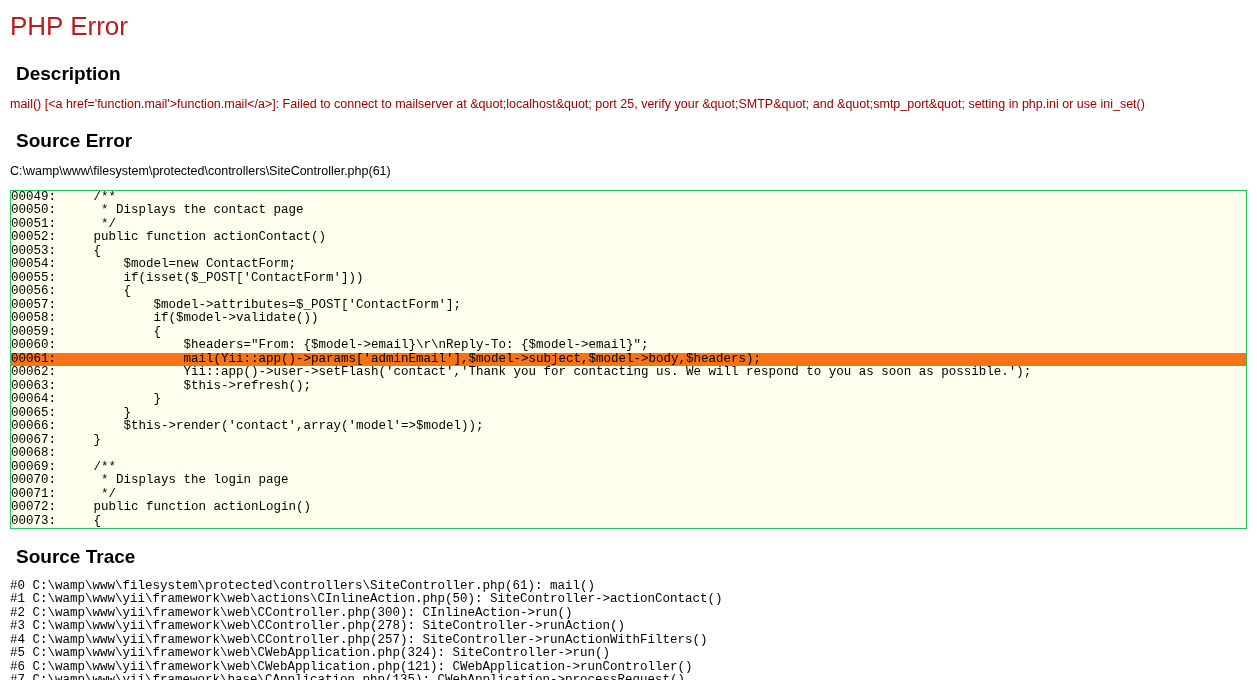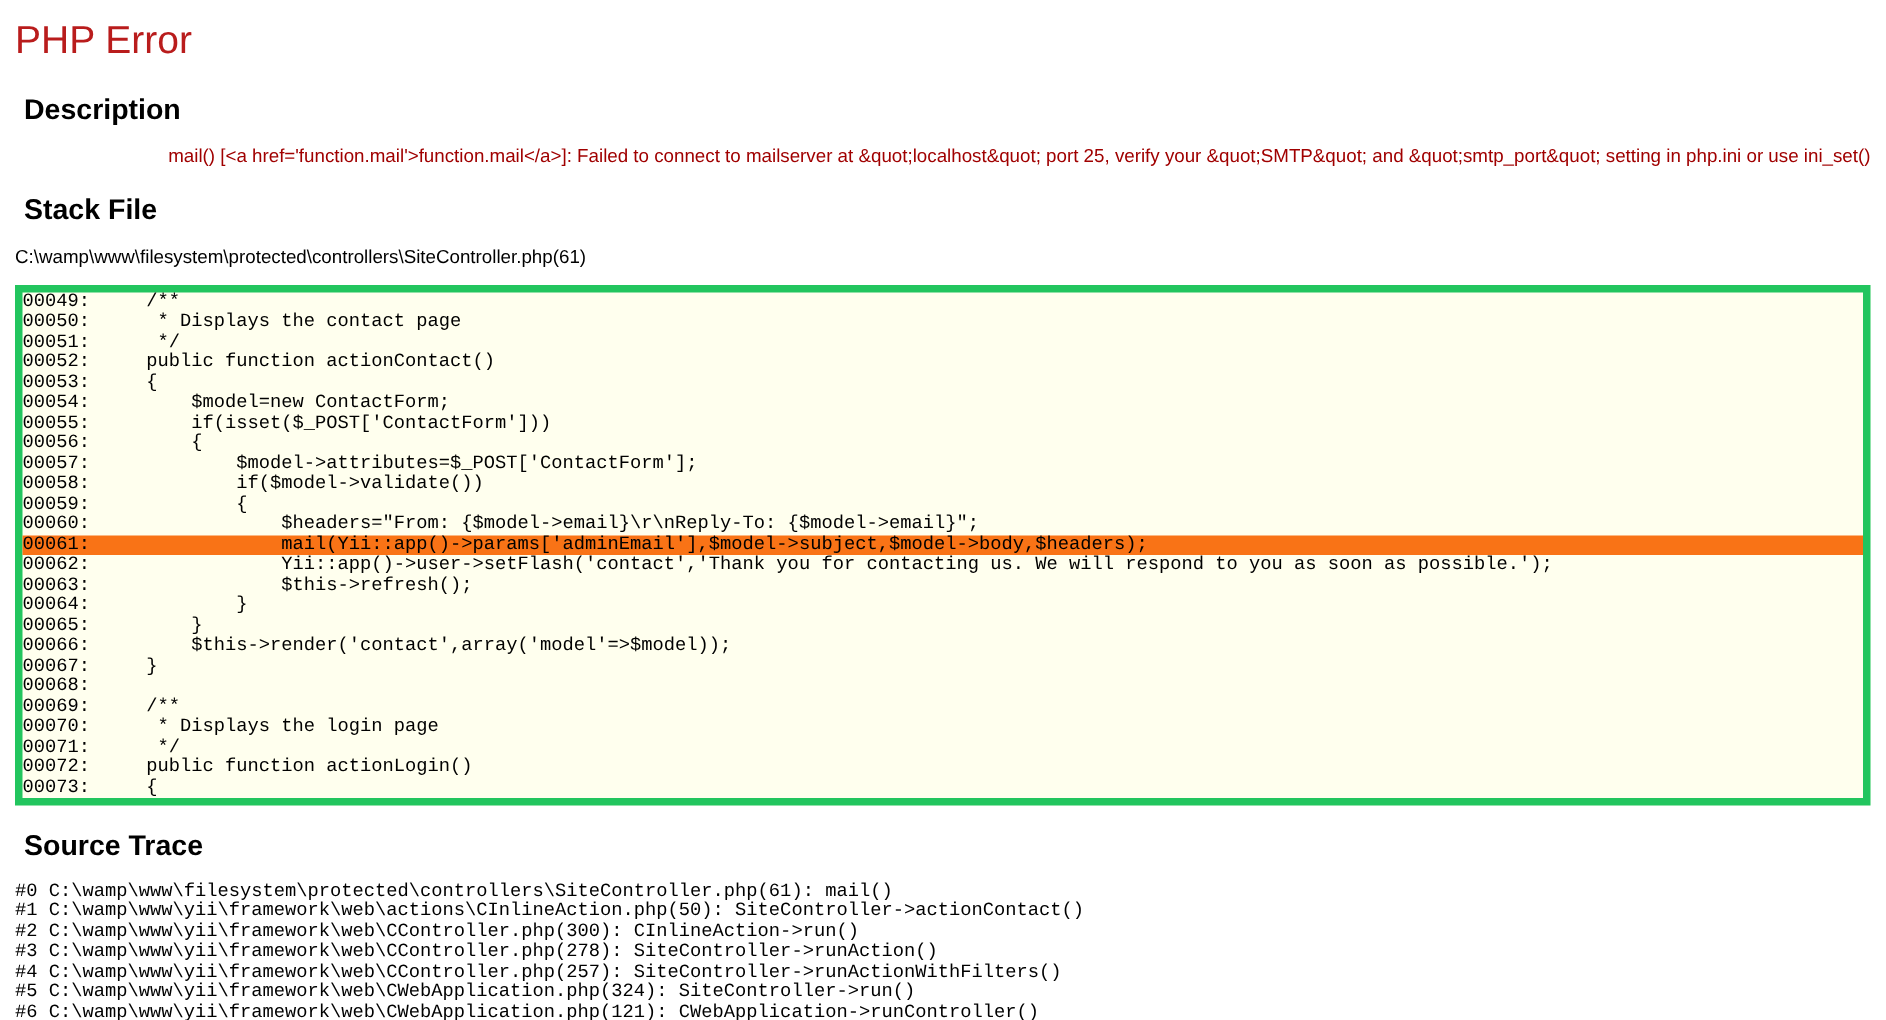--- a/index.html
+++ b/index.html
@@ -23,32 +23,31 @@
     font-size: 19px;
     font-weight: bold;
     margin: 16px 0 10px 6px;
     color: #000;
   }
   .errormessage {
     color: #a00000;
     font-family: Verdana, Geneva, sans-serif;
     font-size: 12.5px;
     margin: 0 0 6px 0;
-    text-align: right;
   }
   .sourcefile {
     font-family: Verdana, Geneva, sans-serif;
     font-size: 12.5px;
     margin: 0 0 10px 0;
   }
   .source {
     font-family: "Lucida Console", "Courier New", monospace;
     font-size: 12.5px;
     background: #ffffee;
-    border: 5px solid #22c55e;
+    border: 1px solid #22c55e;
     margin: 0;
     padding: 0;
     white-space: pre;
     line-height: 1.08;
   }
   .source .line {
     display: block;
   }
   .source .error {
     background: #f97316;
@@ -62,21 +61,21 @@
   }
 </style>
 </head>
 <body>
 
 <h1>PHP Error</h1>
 
 <h3>Description</h3>
 <p class="errormessage">mail() [&lt;a href='function.mail'&gt;function.mail&lt;/a&gt;]: Failed to connect to mailserver at &amp;quot;localhost&amp;quot; port 25, verify your &amp;quot;SMTP&amp;quot; and &amp;quot;smtp_port&amp;quot; setting in php.ini or use ini_set()</p>
 
-<h3>Stack File</h3>
+<h3>Source Error</h3>
 <p class="sourcefile">C:\wamp\www\filesystem\protected\controllers\SiteController.php(61)</p>
 
 <div class="source" id="source-block"><span class="line">00049:     /**</span><span class="line">00050:      * Displays the contact page</span><span class="line">00051:      */</span><span class="line">00052:     public function actionContact()</span><span class="line">00053:     {</span><span class="line">00054:         $model=new ContactForm;</span><span class="line">00055:         if(isset($_POST['ContactForm']))</span><span class="line">00056:         {</span><span class="line">00057:             $model-&gt;attributes=$_POST['ContactForm'];</span><span class="line">00058:             if($model-&gt;validate())</span><span class="line">00059:             {</span><span class="line">00060:                 $headers="From: {$model-&gt;email}\r\nReply-To: {$model-&gt;email}";</span><span class="line error">00061:                 mail(Yii::app()-&gt;params['adminEmail'],$model-&gt;subject,$model-&gt;body,$headers);</span><span class="line">00062:                 Yii::app()-&gt;user-&gt;setFlash('contact','Thank you for contacting us. We will respond to you as soon as possible.');</span><span class="line">00063:                 $this-&gt;refresh();</span><span class="line">00064:             }</span><span class="line">00065:         }</span><span class="line">00066:         $this-&gt;render('contact',array('model'=&gt;$model));</span><span class="line">00067:     }</span><span class="line">00068: </span><span class="line">00069:     /**</span><span class="line">00070:      * Displays the login page</span><span class="line">00071:      */</span><span class="line">00072:     public function actionLogin()</span><span class="line">00073:     {</span></div>
 
 <h3>Source Trace</h3>
 <div class="trace" id="trace-block">#0 C:\wamp\www\filesystem\protected\controllers\SiteController.php(61): mail()
 #1 C:\wamp\www\yii\framework\web\actions\CInlineAction.php(50): SiteController-&gt;actionContact()
 #2 C:\wamp\www\yii\framework\web\CController.php(300): CInlineAction-&gt;run()
 #3 C:\wamp\www\yii\framework\web\CController.php(278): SiteController-&gt;runAction()
 #4 C:\wamp\www\yii\framework\web\CController.php(257): SiteController-&gt;runActionWithFilters()

